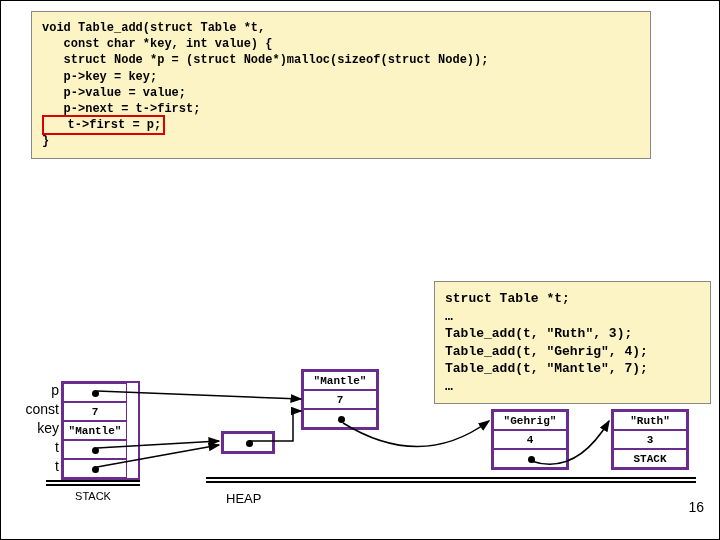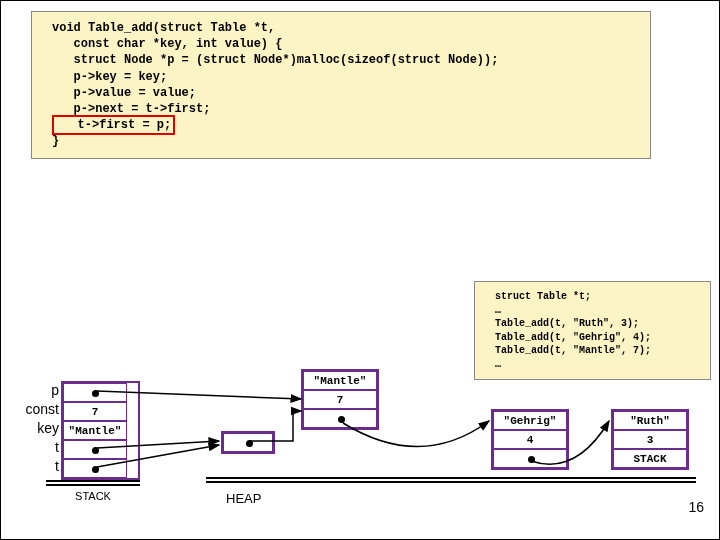--- a/index.html
+++ b/index.html
@@ -23,40 +23,40 @@
   }
   .title {
     font-size: 28px;
     font-weight: bold;
   }
   .crest { width: 50px; height: 50px; }
   .content { position: relative; padding: 10px 30px; }
   .code-box {
     background: #fdf4c6;
     border: 1px solid #888;
-    padding: 8px 20px;
+    padding: 8px 10px;
     font-family: "Courier New", monospace;
     font-size: 12px;
     font-weight: bold;
     white-space: pre;
     line-height: 1.35;
   }
   .code-box-main { width: 620px; }
   .highlight-line {
     display: inline-block;
     border: 2px solid #d00;
     padding: 0 2px;
     margin: -2px 0;
   }
   .code-box-caller {
     position: absolute;
     right: 8px;
     top: 280px;
-    width: 237px;
-    font-size: 10px;
+    width: 277px;
+    font-size: 13px;
   }
   
   .stack-area {
     position: absolute;
     left: 60px;
     top: 380px;
   }
   .stack-labels {
     position: absolute;
     left: -50px;

